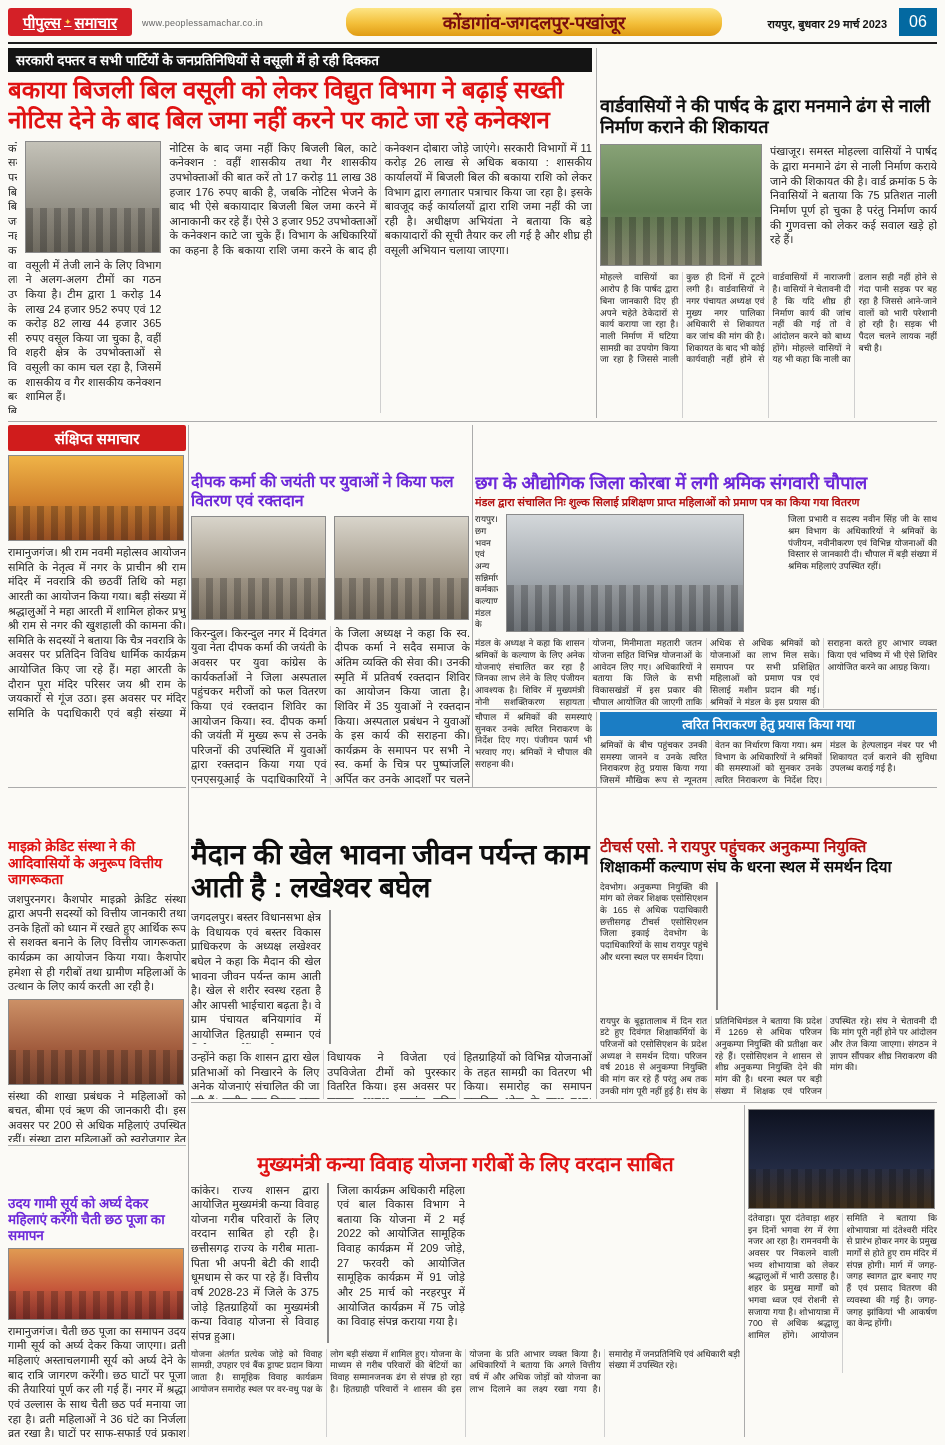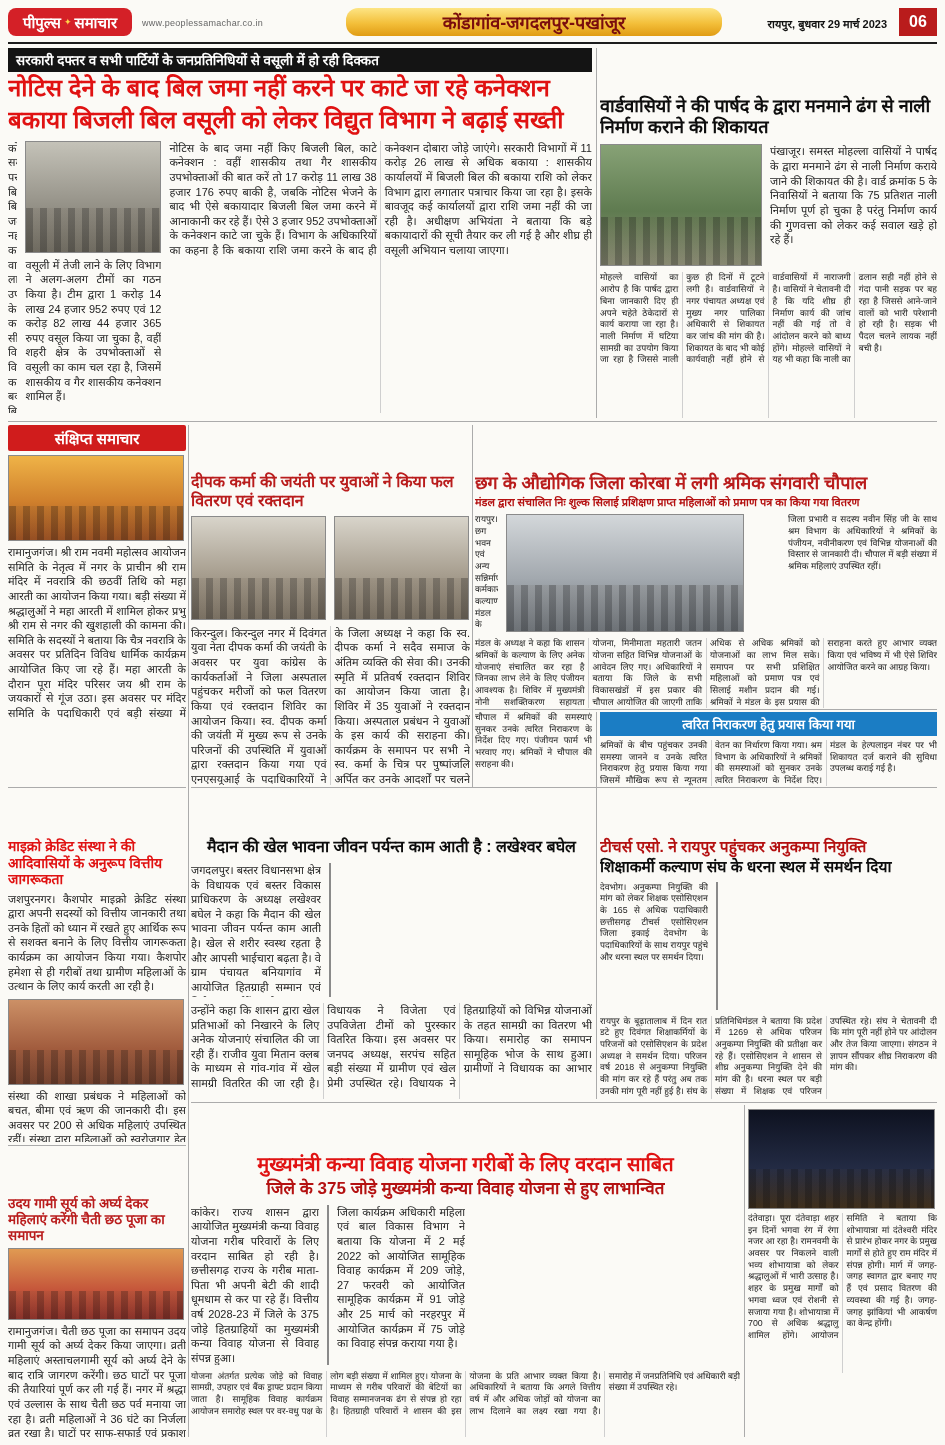--- a/index.html
+++ b/index.html
@@ -4,37 +4,37 @@
 <style>
   html,body { margin:0; padding:0; background:#dcdcdc; }
   .page {
     position:relative; width:945px; height:1445px; margin:0 auto;
     background:#fbfaf6; overflow:hidden;
     font-family:"Liberation Sans","DejaVu Sans",sans-serif; color:#151515;
   }
   
   .masthead { position:absolute; left:8px; top:6px; width:929px; height:36px; border-bottom:2px solid #1d1d1d; }
   .logo { position:absolute; left:0; top:2px; width:124px; height:28px; background:#d42027; color:#fff;
-          font-weight:bold; font-size:15px; display:flex; align-items:center; justify-content:center; gap:3px; border-radius:8px; }
+          font-weight:bold; font-size:15px; display:flex; align-items:center; justify-content:center; gap:3px; border-radius:3px;text-decoration:underline; }
   .logo-star { color:#ffd24a; font-size:9px; }
   .url { position:absolute; left:134px; top:12px; font-size:9px; color:#666; letter-spacing:.3px; }
   .region { position:absolute; left:338px; top:2px; width:376px; height:28px;
             background:linear-gradient(180deg,#fde584 0%,#f3bf3a 55%,#e09c14 100%);
             color:#7a0d0d; font-weight:800; font-size:18px; display:flex; align-items:center; justify-content:center; border-radius:12px; }
   .edition { position:absolute; right:50px; top:10px; font-size:11px; font-weight:bold; color:#111; }
-  .pagenum { position:absolute; right:0; top:2px; width:38px; height:28px; background:#b91c1c; color:#fff;
-             font-weight:bold; font-size:16px; display:flex; align-items:center; justify-content:center; }
+  .pagenum { position:absolute; right:0; top:2px; width:38px; height:28px; background:#0369a1; color:#fff;
+             font-weight:normal; font-size:16px; display:flex; align-items:center; justify-content:center; }
 
   
   section { position:absolute; box-sizing:border-box; overflow:hidden; }
   .kicker { background:#141414; color:#fff; font-size:13.5px; font-weight:bold; padding:3px 8px; }
   .hl { font-weight:800; line-height:1.18;margin-top:48px; }
   .red   { color:#e01212; }
   .dred  { color:#b41111; }
-  .blue  { color:#b91c1c; }
+  .blue  { color:#6d28d9; }
   .blk   { color:#0d0d0d; }
   .body-txt { font-size:11px; line-height:1.33; text-align:justify; color:#232323; overflow:hidden; }
   .tiny { font-size:8.8px; }
   .c2 { column-count:2; column-gap:8px; column-rule:1px solid #cfcfcf; }
   .c3 { column-count:3; column-gap:8px; column-rule:1px solid #cfcfcf; }
   .c4 { column-count:4; column-gap:8px; column-rule:1px solid #cfcfcf; }
   .row { display:flex; gap:8px; }
   .grow { flex:1 1 auto; min-width:0; }
 
   .photo { position:relative; border:1px solid #8a8a8a; box-sizing:border-box; flex:0 0 auto; }
@@ -69,22 +69,22 @@
       <span>समाचार</span>
     </div>
     <div class="url">www.peoplessamachar.co.in</div>
     <div class="region">कोंडागांव-जगदलपुर-पखांजूर</div>
     <div class="edition">रायपुर, बुधवार 29 मार्च 2023</div>
     <div class="pagenum">06</div>
   </header>
 
   <section style="left:8px; top:48px; width:584px; height:370px;">
     <div class="kicker">सरकारी दफ्तर व सभी पार्टियों के जनप्रतिनिधियों से वसूली में हो रही दिक्कत</div>
+    <div class="hl red" style="font-size:24px; margin-top:4px;">बकाया बिजली बिल वसूली को लेकर विद्युत विभाग ने बढ़ाई सख्ती</div>
     <div class="hl red" style="font-size:24px; margin-top:2px;">नोटिस देने के बाद बिल जमा नहीं करने पर काटे जा रहे कनेक्शन</div>
-    <div class="hl red" style="font-size:24px; margin-top:4px;">बकाया बिजली बिल वसूली को लेकर विद्युत विभाग ने बढ़ाई सख्ती</div>
     <div class="row" style="margin-top:6px; height:272px;">
       <div class="body-txt" style="width:136px; height:272px;">कोण्डागांव। समय पर बिजली बिल जमा नहीं करने वाले लापरवाह उपभोक्ताओं के कारण सीएसपीडीसीएल विद्युत विभाग का बकाया बिल बढ़ता जा रहा है। इसकी वसूली के लिए अब विद्युत विभाग ने सख्ती बरतनी शुरू कर दी है। नोटिस देने के बाद भी बिल जमा नहीं करने वाले उपभोक्ताओं के कनेक्शन काटे जा रहे हैं। विभाग की इस कार्यवाही से बकायादारों में हड़कंप मचा हुआ है। वहीं विभिन्न मदों में बकाया राशि की वसूली को लेकर चालान कर विद्युत विभाग तेजी से वसूली में जुटा हुआ है, बकायादारों के विद्युत कनेक्शन काटे जा चुके हैं। छत्तीसगढ़ राज्य विद्युत वितरण कंपनी लिमिटेड के शहर क्षेत्र अंतर्गत घरेलू उपभोक्ता 44 हजार 673, व्यावसायिक 4 हजार 387, औद्योगिक 590, कृषि पंप 12 हजार 900, सड़क बत्ती 52, अन्य 3 हजार 773 कनेक्शन और शासकीय 4 हजार 685 कनेक्शन हैं। टीम के सदस्य डोर-टू-डोर जाकर बिजली बिल वसूली कर रहे हैं।</div>
       <div style="width:136px;">
         <div class="photo ph-office" style="width:136px; height:112px;"></div>
         <div class="body-txt" style="height:154px; margin-top:5px;">वसूली में तेजी लाने के लिए विभाग ने अलग-अलग टीमों का गठन किया है। टीम द्वारा 1 करोड़ 14 लाख 24 हजार 952 रुपए एवं 12 करोड़ 82 लाख 44 हजार 365 रुपए वसूल किया जा चुका है, वहीं शहरी क्षेत्र के उपभोक्ताओं से वसूली का काम चल रहा है, जिसमें शासकीय व गैर शासकीय कनेक्शन शामिल हैं।</div>
       </div>
       <div class="body-txt c2 grow" style="height:272px;">नोटिस के बाद जमा नहीं किए बिजली बिल, काटे कनेक्शन : वहीं शासकीय तथा गैर शासकीय उपभोक्ताओं की बात करें तो 17 करोड़ 11 लाख 38 हजार 176 रुपए बाकी है, जबकि नोटिस भेजने के बाद भी ऐसे बकायादार बिजली बिल जमा करने में आनाकानी कर रहे हैं। ऐसे 3 हजार 952 उपभोक्ताओं के कनेक्शन काटे जा चुके हैं। विभाग के अधिकारियों का कहना है कि बकाया राशि जमा करने के बाद ही कनेक्शन दोबारा जोड़े जाएंगे। सरकारी विभागों में 11 करोड़ 26 लाख से अधिक बकाया : शासकीय कार्यालयों में बिजली बिल की बकाया राशि को लेकर विभाग द्वारा लगातार पत्राचार किया जा रहा है। इसके बावजूद कई कार्यालयों द्वारा राशि जमा नहीं की जा रही है। अधीक्षण अभियंता ने बताया कि बड़े बकायादारों की सूची तैयार कर ली गई है और शीघ्र ही वसूली अभियान चलाया जाएगा।</div>
     </div>
   </section>
 
@@ -136,21 +136,21 @@
   </section>
 
   <section style="left:8px; top:790px; width:178px; height:352px;">
     <div class="hl red" style="font-size:14px;">माइक्रो क्रेडिट संस्था ने की आदिवासियों के अनुरूप वित्तीय जागरूकता</div>
     <div class="body-txt" style="margin-top:4px; height:104px;">जशपुरनगर। कैशपोर माइक्रो क्रेडिट संस्था द्वारा अपनी सदस्यों को वित्तीय जानकारी तथा उनके हितों को ध्यान में रखते हुए आर्थिक रूप से सशक्त बनाने के लिए वित्तीय जागरूकता कार्यक्रम का आयोजन किया गया। कैशपोर हमेशा से ही गरीबों तथा ग्रामीण महिलाओं के उत्थान के लिए कार्य करती आ रही है।</div>
     <div class="photo ph-stage" style="width:176px; height:86px; margin-top:3px;"></div>
     <div class="body-txt" style="margin-top:4px; height:96px;">संस्था की शाखा प्रबंधक ने महिलाओं को बचत, बीमा एवं ऋण की जानकारी दी। इस अवसर पर 200 से अधिक महिलाएं उपस्थित रहीं। संस्था द्वारा महिलाओं को स्वरोजगार हेतु ऋण भी उपलब्ध कराया जाता है। महिलाओं ने कार्यक्रम की सराहना करते हुए कहा कि इससे उन्हें अपनी आर्थिक स्थिति सुधारने में मदद मिलेगी।</div>
   </section>
 
   <section style="left:191px; top:790px; width:401px; height:309px;">
-    <div class="hl blk" style="font-size:16px;text-align:center;">मैदान की खेल भावना जीवन पर्यन्त काम आती है : लखेश्वर बघेल</div>
+    <div class="hl blk" style="font-size:28px;">मैदान की खेल भावना जीवन पर्यन्त काम आती है : लखेश्वर बघेल</div>
     <div class="row" style="margin-top:6px; height:134px;">
       <div class="body-txt" style="width:130px; height:134px;">जगदलपुर। बस्तर विधानसभा क्षेत्र के विधायक एवं बस्तर विकास प्राधिकरण के अध्यक्ष लखेश्वर बघेल ने कहा कि मैदान की खेल भावना जीवन पर्यन्त काम आती है। खेल से शरीर स्वस्थ रहता है और आपसी भाईचारा बढ़ता है। वे ग्राम पंचायत बनियागांव में आयोजित हितग्राही सम्मान एवं क्रिकेट टूर्नामेंट के समापन समारोह को संबोधित कर रहे थे।</div>
       <div class="photo ph-crowd grow" style="height:134px;"></div>
     </div>
     <div class="body-txt c3" style="margin-top:6px; height:102px;">उन्होंने कहा कि शासन द्वारा खेल प्रतिभाओं को निखारने के लिए अनेक योजनाएं संचालित की जा रही हैं। राजीव युवा मितान क्लब के माध्यम से गांव-गांव में खेल सामग्री वितरित की जा रही है। विधायक ने विजेता एवं उपविजेता टीमों को पुरस्कार वितरित किया। इस अवसर पर जनपद अध्यक्ष, सरपंच सहित बड़ी संख्या में ग्रामीण एवं खेल प्रेमी उपस्थित रहे। विधायक ने हितग्राहियों को विभिन्न योजनाओं के तहत सामग्री का वितरण भी किया। समारोह का समापन सामूहिक भोज के साथ हुआ। ग्रामीणों ने विधायक का आभार व्यक्त करते हुए प्रतिवर्ष टूर्नामेंट आयोजित करने की मांग रखी।</div>
   </section>
 
   <section style="left:600px; top:790px; width:337px; height:309px;">
     <div class="hl dred" style="font-size:15.5px;">टीचर्स एसो. ने रायपुर पहुंचकर अनुकम्पा नियुक्ति</div>
     <div class="hl blk" style="font-size:15.5px; margin-top:2px;">शिक्षाकर्मी कल्याण संघ के धरना स्थल में समर्थन दिया</div>
@@ -162,21 +162,20 @@
   </section>
 
   <section style="left:8px; top:1148px; width:178px; height:289px;">
     <div class="hl blue" style="font-size:13.5px;">उदय गामी सूर्य को अर्घ्य देकर महिलाएं करेंगी चैती छठ पूजा का समापन</div>
     <div class="photo ph-saree" style="width:176px; height:72px; margin-top:4px;"></div>
     <div class="body-txt" style="margin-top:4px; height:150px;">रामानुजगंज। चैती छठ पूजा का समापन उदय गामी सूर्य को अर्घ्य देकर किया जाएगा। व्रती महिलाएं अस्ताचलगामी सूर्य को अर्घ्य देने के बाद रात्रि जागरण करेंगी। छठ घाटों पर पूजा की तैयारियां पूर्ण कर ली गई हैं। नगर में श्रद्धा एवं उल्लास के साथ चैती छठ पर्व मनाया जा रहा है। व्रती महिलाओं ने 36 घंटे का निर्जला व्रत रखा है। घाटों पर साफ-सफाई एवं प्रकाश की व्यवस्था की गई है। छठ पूजा समिति के सदस्यों ने बताया कि पर्व के दौरान सुरक्षा के पुख्ता इंतजाम किए गए हैं। बड़ी संख्या में श्रद्धालु घाटों पर पहुंचेंगे।</div>
   </section>
 
   <section style="left:191px; top:1105px; width:549px; height:332px;">
     <div class="hl red" style="font-size:20px; text-align:center;">मुख्यमंत्री कन्या विवाह योजना गरीबों के लिए वरदान साबित</div>
-    <div class="hl dred" style="font-size:17px; text-align:center; margin-top:2px;">जिले के 375 जोड़े मुख्यमंत्री कन्या विवाह योजना से हुए लाभान्वित</div>
     <div class="row" style="margin-top:6px; height:160px;">
       <div class="body-txt" style="width:128px; height:160px;">कांकेर। राज्य शासन द्वारा आयोजित मुख्यमंत्री कन्या विवाह योजना गरीब परिवारों के लिए वरदान साबित हो रही है। छत्तीसगढ़ राज्य के गरीब माता-पिता भी अपनी बेटी की शादी धूमधाम से कर पा रहे हैं। वित्तीय वर्ष 2028-23 में जिले के 375 जोड़े हितग्राहियों का मुख्यमंत्री कन्या विवाह योजना से विवाह संपन्न हुआ।</div>
       <div class="photo ph-wedding grow" style="height:160px;"></div>
       <div class="body-txt" style="width:128px; height:160px;">जिला कार्यक्रम अधिकारी महिला एवं बाल विकास विभाग ने बताया कि योजना में 2 मई 2022 को आयोजित सामूहिक विवाह कार्यक्रम में 209 जोड़े, 27 फरवरी को आयोजित सामूहिक कार्यक्रम में 91 जोड़े और 25 मार्च को नरहरपुर में आयोजित कार्यक्रम में 75 जोड़े का विवाह संपन्न कराया गया है।</div>
     </div>
     <div class="body-txt c4 tiny" style="margin-top:6px; height:96px;">योजना अंतर्गत प्रत्येक जोड़े को विवाह सामग्री, उपहार एवं बैंक ड्राफ्ट प्रदान किया जाता है। सामूहिक विवाह कार्यक्रम आयोजन समारोह स्थल पर वर-वधु पक्ष के लोग बड़ी संख्या में शामिल हुए। योजना के माध्यम से गरीब परिवारों की बेटियों का विवाह सम्मानजनक ढंग से संपन्न हो रहा है। हितग्राही परिवारों ने शासन की इस योजना के प्रति आभार व्यक्त किया है। अधिकारियों ने बताया कि अगले वित्तीय वर्ष में और अधिक जोड़ों को योजना का लाभ दिलाने का लक्ष्य रखा गया है। समारोह में जनप्रतिनिधि एवं अधिकारी बड़ी संख्या में उपस्थित रहे।</div>
   </section>
 
   <section style="left:748px; top:1105px; width:189px; height:332px;">
     <div class="photo ph-night" style="width:187px; height:100px; margin-top:4px;"></div>

